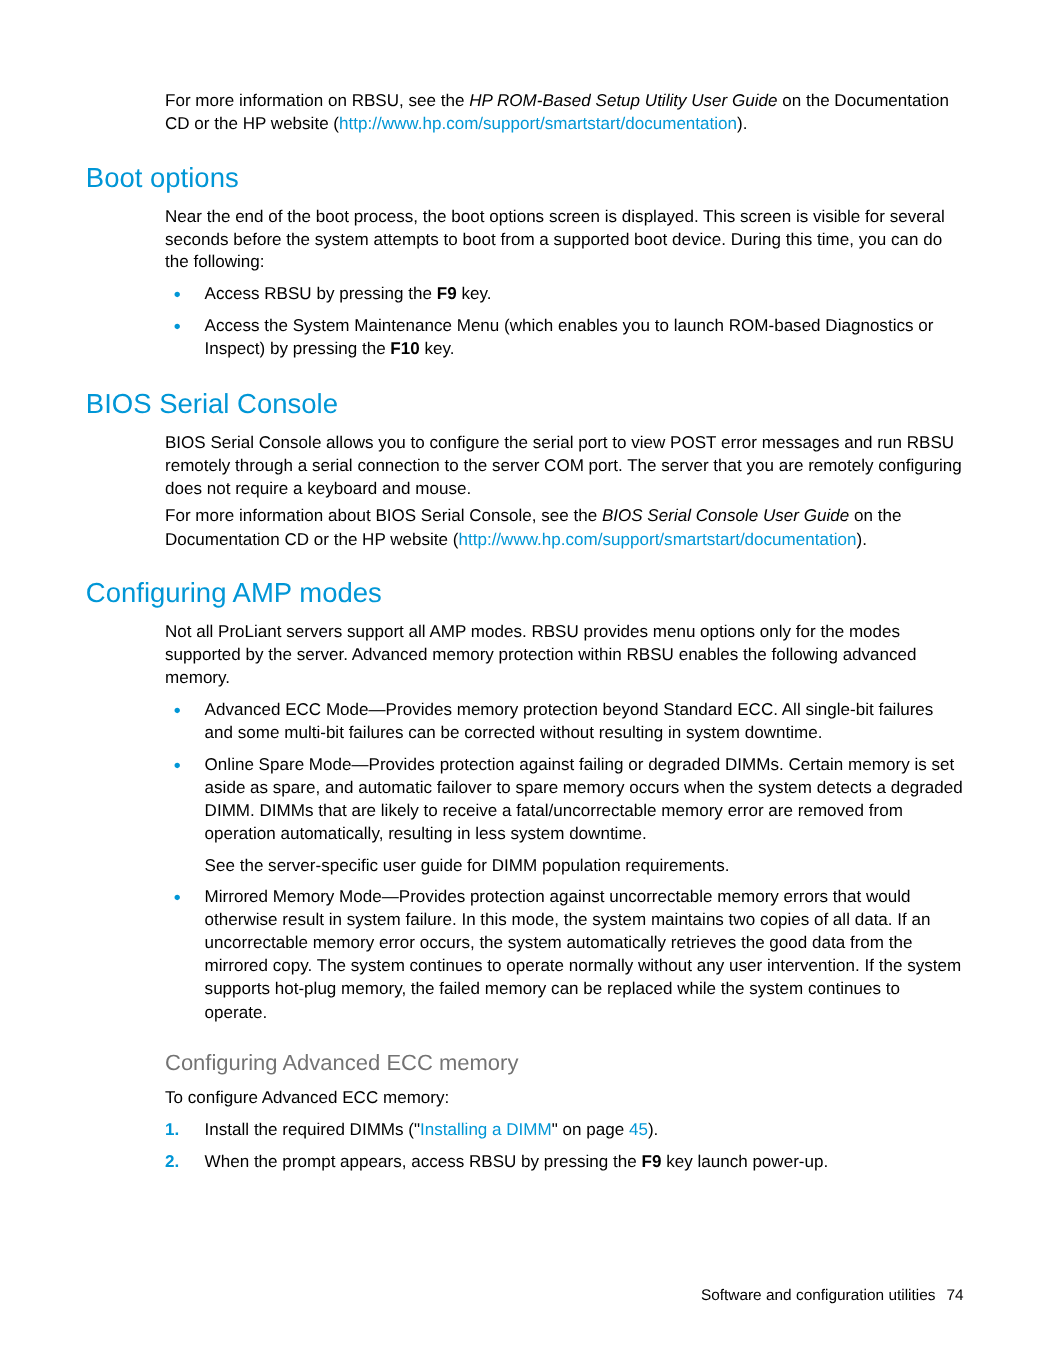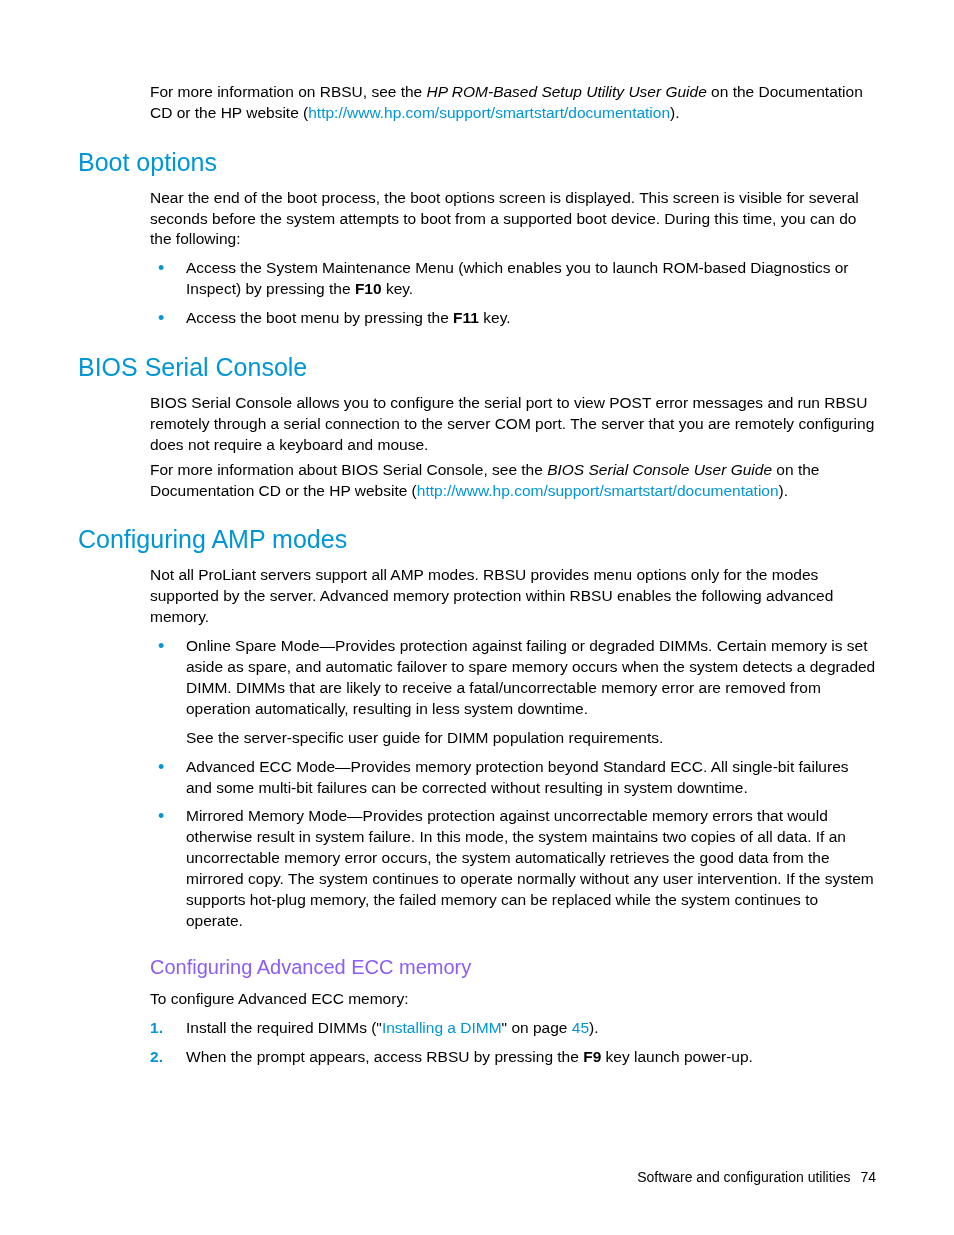--- a/index.html
+++ b/index.html
@@ -19,21 +19,21 @@
   .indent { margin-left: 72px; }
   h2 {
     font-weight: normal;
     font-size: 25px;
     color: #0096d6;
     margin: 22px 0 8px 0;
   }
   h3 {
     font-weight: normal;
     font-size: 20px;
-    color: #8b5cf6;
+    color: #737373;
     margin: 22px 0 8px 72px;
   }
   p { margin: 4px 0; }
   ul.bullets {
     list-style: none;
     padding: 0;
     margin: 6px 0 6px 72px;
   }
   ul.bullets > li {
     position: relative;
@@ -85,38 +85,38 @@
 </head>
 <body>
 
 <p class="indent">
   <span>For more information on RBSU, see the </span><span class="italic">HP ROM-Based Setup Utility User Guide</span><span> on the Documentation CD or the HP website (</span><span class="link">http://www.hp.com/support/smartstart/documentation</span><span>).</span>
 </p>
 
 <h2>Boot options</h2>
 <p class="indent">Near the end of the boot process, the boot options screen is displayed. This screen is visible for several seconds before the system attempts to boot from a supported boot device. During this time, you can do the following:</p>
 <ul class="bullets">
+  <li><span>Access RBSU by pressing the </span><b>F9</b><span> key.</span></li>
   <li><span>Access the System Maintenance Menu (which enables you to launch ROM-based Diagnostics or Inspect) by pressing the </span><b>F10</b><span> key.</span></li>
-  <li><span>Access the boot menu by pressing the </span><b>F11</b><span> key.</span></li>
 </ul>
 
 <h2>BIOS Serial Console</h2>
 <p class="indent">BIOS Serial Console allows you to configure the serial port to view POST error messages and run RBSU remotely through a serial connection to the server COM port. The server that you are remotely configuring does not require a keyboard and mouse.</p>
 <p class="indent">
   <span>For more information about BIOS Serial Console, see the </span><span class="italic">BIOS Serial Console User Guide</span><span> on the Documentation CD or the HP website (</span><span class="link">http://www.hp.com/support/smartstart/documentation</span><span>).</span>
 </p>
 
 <h2>Configuring AMP modes</h2>
 <p class="indent">Not all ProLiant servers support all AMP modes. RBSU provides menu options only for the modes supported by the server. Advanced memory protection within RBSU enables the following advanced memory.</p>
 <ul class="bullets">
+  <li>Advanced ECC Mode—Provides memory protection beyond Standard ECC. All single-bit failures and some multi-bit failures can be corrected without resulting in system downtime.</li>
   <li>
     <span>Online Spare Mode—Provides protection against failing or degraded DIMMs. Certain memory is set aside as spare, and automatic failover to spare memory occurs when the system detects a degraded DIMM. DIMMs that are likely to receive a fatal/uncorrectable memory error are removed from operation automatically, resulting in less system downtime.</span>
     <p class="li-sub">See the server-specific user guide for DIMM population requirements.</p>
   </li>
-  <li>Advanced ECC Mode—Provides memory protection beyond Standard ECC. All single-bit failures and some multi-bit failures can be corrected without resulting in system downtime.</li>
   <li>Mirrored Memory Mode—Provides protection against uncorrectable memory errors that would otherwise result in system failure. In this mode, the system maintains two copies of all data. If an uncorrectable memory error occurs, the system automatically retrieves the good data from the mirrored copy. The system continues to operate normally without any user intervention. If the system supports hot-plug memory, the failed memory can be replaced while the system continues to operate.</li>
 </ul>
 
 <h3>Configuring Advanced ECC memory</h3>
 <p class="indent">To configure Advanced ECC memory:</p>
 <ol class="steps">
   <li><span>Install the required DIMMs ("</span><span class="link">Installing a DIMM</span><span>" on page </span><span class="link">45</span><span>).</span></li>
   <li><span>When the prompt appears, access RBSU by pressing the </span><b>F9</b><span> key launch power-up.</span></li>
 </ol>
 

